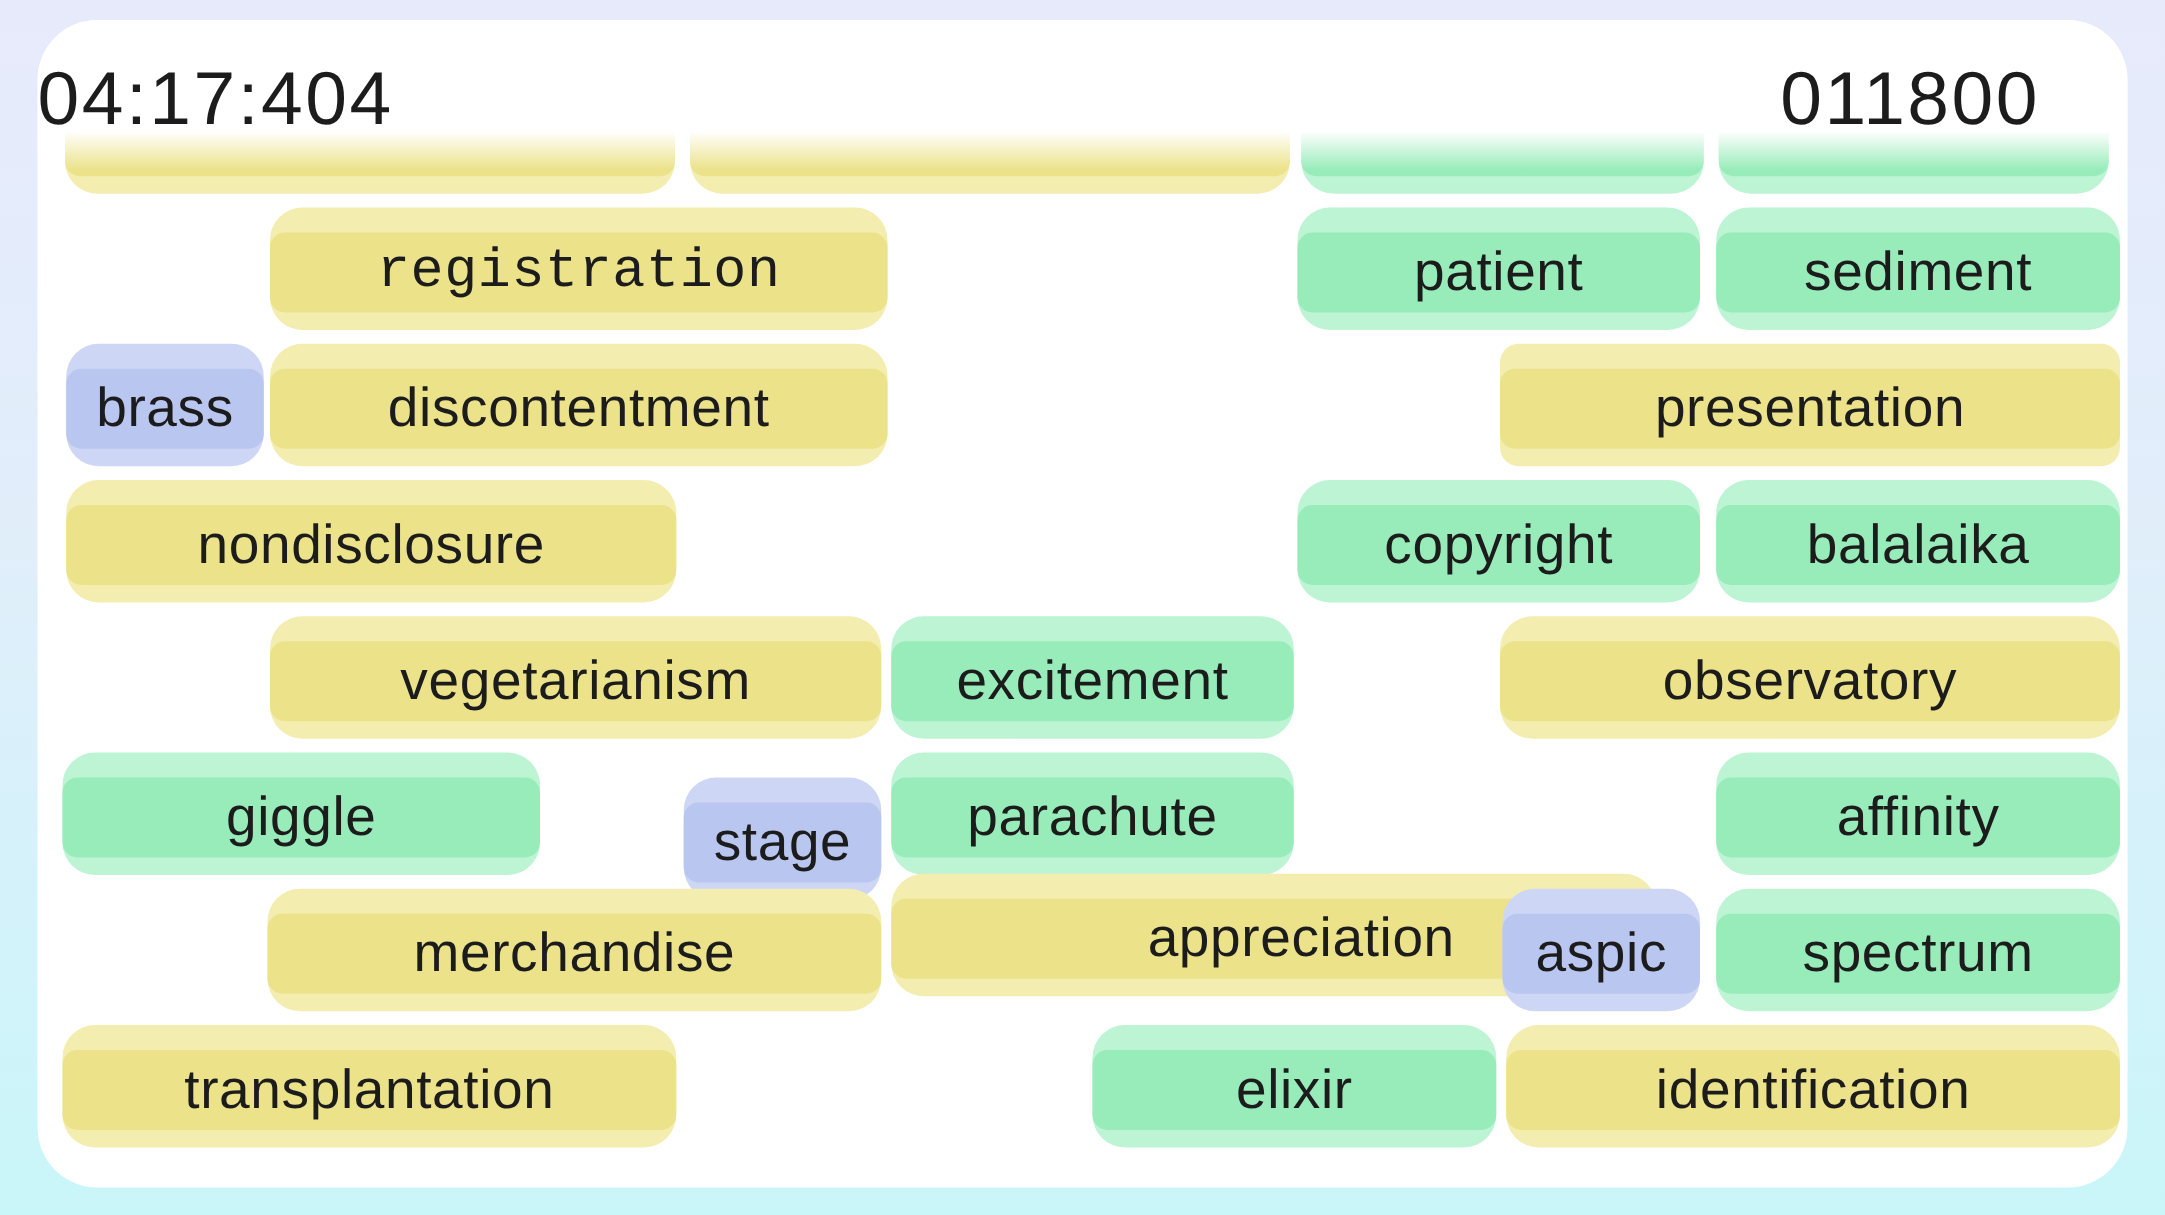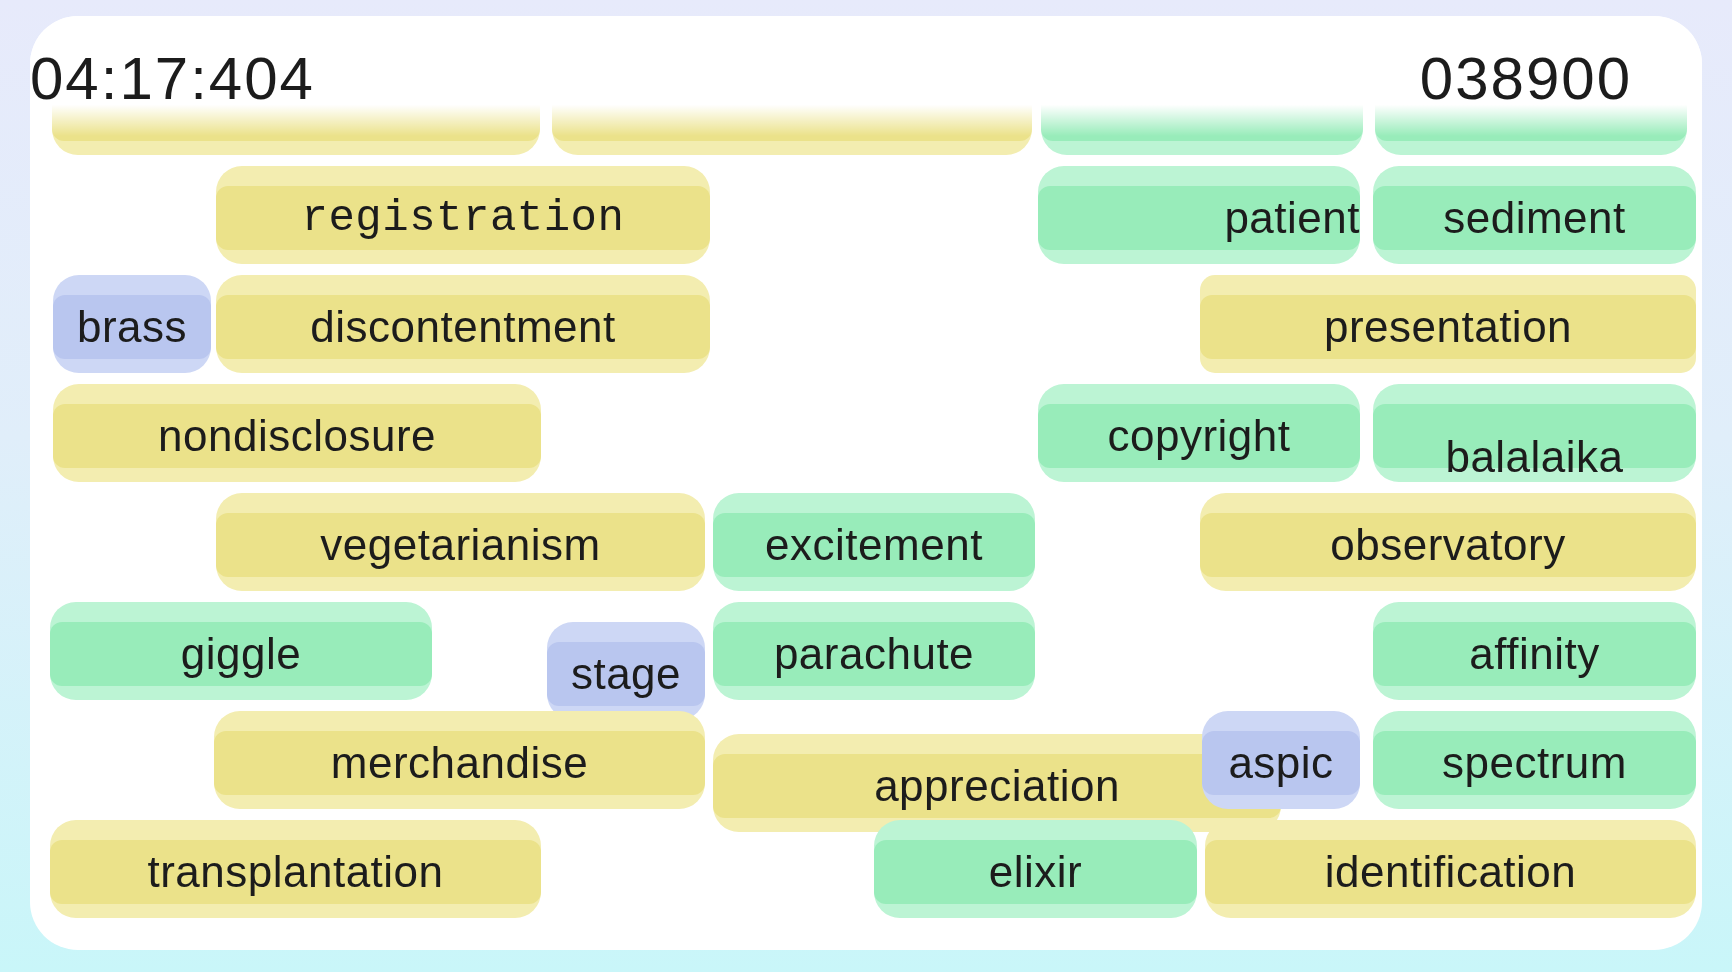--- a/index.html
+++ b/index.html
@@ -108,42 +108,42 @@
         </div>
         <div class="tile" style="left: 1011px; top: 41px; width: 322px; --main: #98ecba; --light: #bcf4d4;">
           <span></span>
         </div>
         <div class="tile" style="left: 1345px; top: 41px; width: 312px; --main: #98ecba; --light: #bcf4d4;">
           <span></span>
         </div>
         <div class="tile" style="left: 186px; top: 150px; width: 494px; font-family: Liberation Mono, monospace; --main: #ebe28a; --light: #f3edb0;">
           <span>registration</span>
         </div>
-        <div class="tile" style="left: 1008px; top: 150px; width: 322px; justify-content: flex-end; --main: #98ecba; --light: #bcf4d4;">
+        <div class="tile" style="left: 1008px; top: 150px; width: 322px; --main: #98ecba; --light: #bcf4d4;">
           <span>patient</span>
         </div>
         <div class="tile" style="left: 1343px; top: 150px; width: 323px; --main: #98ecba; --light: #bcf4d4;">
           <span>sediment</span>
         </div>
         <div class="tile" style="left: 23px; top: 259px; width: 158px; --main: #b9c6ef; --light: #cdd7f5;">
           <span>brass</span>
         </div>
         <div class="tile" style="left: 186px; top: 259px; width: 494px; --main: #ebe28a; --light: #f3edb0;">
           <span>discontentment</span>
         </div>
         <div class="tile" style="left: 1170px; top: 259px; width: 496px; border-radius: 15px; --main: #ebe28a; --light: #f3edb0;">
           <span>presentation</span>
         </div>
         <div class="tile" style="left: 23px; top: 368px; width: 488px; --main: #ebe28a; --light: #f3edb0;">
           <span>nondisclosure</span>
         </div>
         <div class="tile" style="left: 1008px; top: 368px; width: 322px; --main: #98ecba; --light: #bcf4d4;">
           <span>copyright</span>
         </div>
-        <div class="tile" style="left: 1343px; top: 368px; width: 323px; align-items: flex-end; --main: #98ecba; --light: #bcf4d4;">
+        <div class="tile" style="left: 1343px; top: 368px; width: 323px; --main: #98ecba; --light: #bcf4d4;">
           <span>balalaika</span>
         </div>
         <div class="tile" style="left: 186px; top: 477px; width: 489px; align-items: center; --main: #ebe28a; --light: #f3edb0;">
           <span>vegetarianism</span>
         </div>
         <div class="tile" style="left: 683px; top: 477px; width: 322px; --main: #98ecba; --light: #bcf4d4;">
           <span>excitement</span>
         </div>
         <div class="tile" style="left: 1170px; top: 477px; width: 496px; --main: #ebe28a; --light: #f3edb0;">
           <span>observatory</span>
@@ -156,36 +156,36 @@
         </div>
         <div class="tile" style="left: 683px; top: 586px; width: 322px; --main: #98ecba; --light: #bcf4d4;">
           <span>parachute</span>
         </div>
         <div class="tile" style="left: 1343px; top: 586px; width: 323px; --main: #98ecba; --light: #bcf4d4;">
           <span>affinity</span>
         </div>
         <div class="tile" style="left: 184px; top: 695px; width: 491px; --main: #ebe28a; --light: #f3edb0;">
           <span>merchandise</span>
         </div>
-        <div class="tile" style="left: 683px; top: 718px; width: 568px; --main: #ebe28a; --light: #f3edb0;">
+        <div class="tile" style="left: 683px; top: 683px; width: 568px; padding-left: 44px; --main: #ebe28a; --light: #f3edb0;">
           <span>appreciation</span>
         </div>
         <div class="tile" style="left: 1172px; top: 695px; width: 158px; --main: #b9c6ef; --light: #cdd7f5;">
           <span>aspic</span>
         </div>
         <div class="tile" style="left: 1343px; top: 695px; width: 323px; --main: #98ecba; --light: #bcf4d4;">
           <span>spectrum</span>
         </div>
         <div class="tile" style="left: 20px; top: 804px; width: 491px; --main: #ebe28a; --light: #f3edb0;">
           <span>transplantation</span>
         </div>
         <div class="tile" style="left: 844px; top: 804px; width: 323px; --main: #98ecba; --light: #bcf4d4;">
           <span>elixir</span>
         </div>
         <div class="tile" style="left: 1175px; top: 804px; width: 491px; --main: #ebe28a; --light: #f3edb0;">
           <span>identification</span>
         </div>
       </div>
     <div class="fade"></div>
     <div class="timer">04:17:404</div>
-    <div class="score">038900</div>
+    <div class="score">011800</div>
   </div>
 </div>
 
 </body></html>

